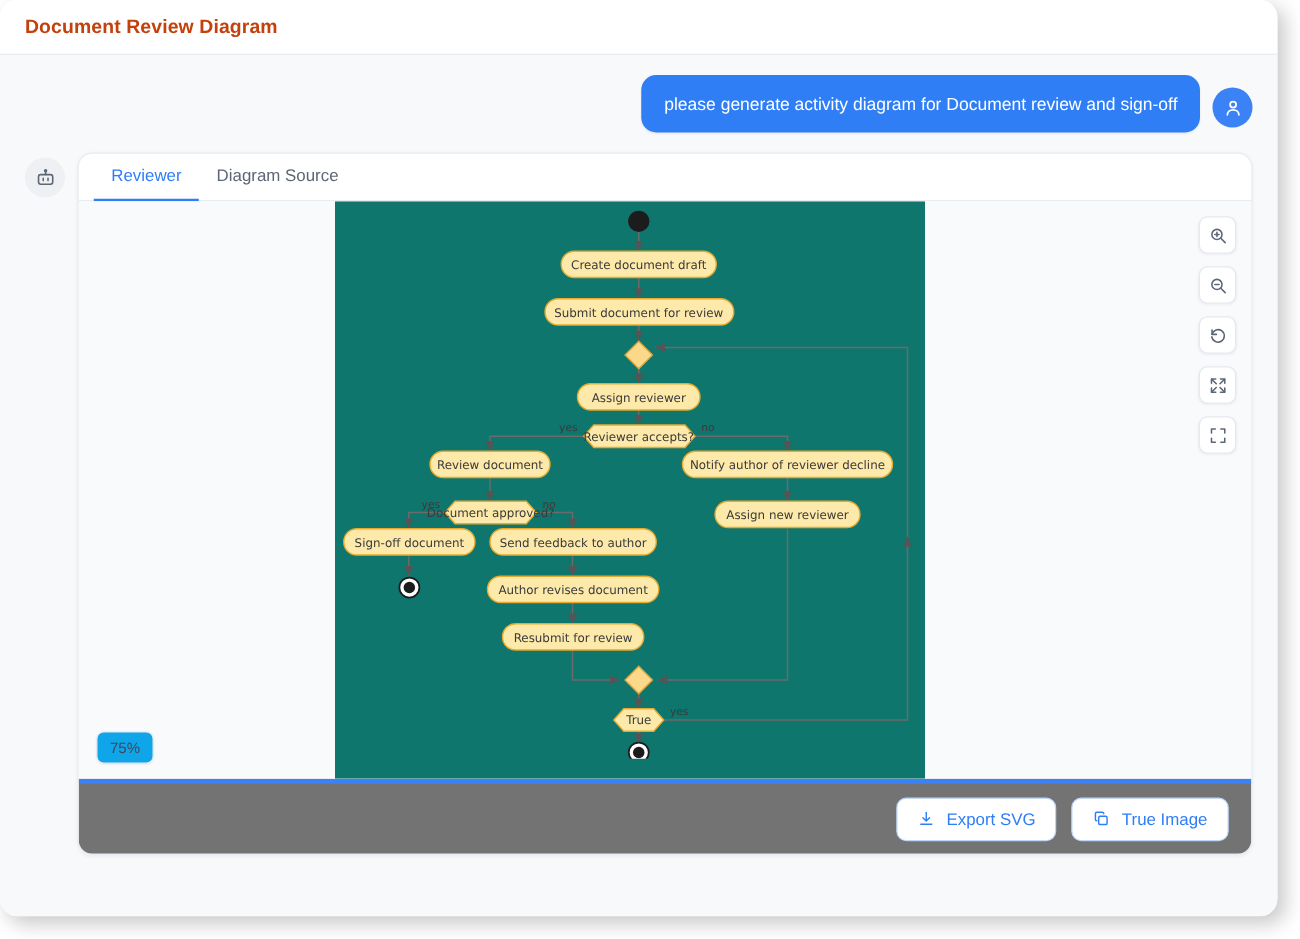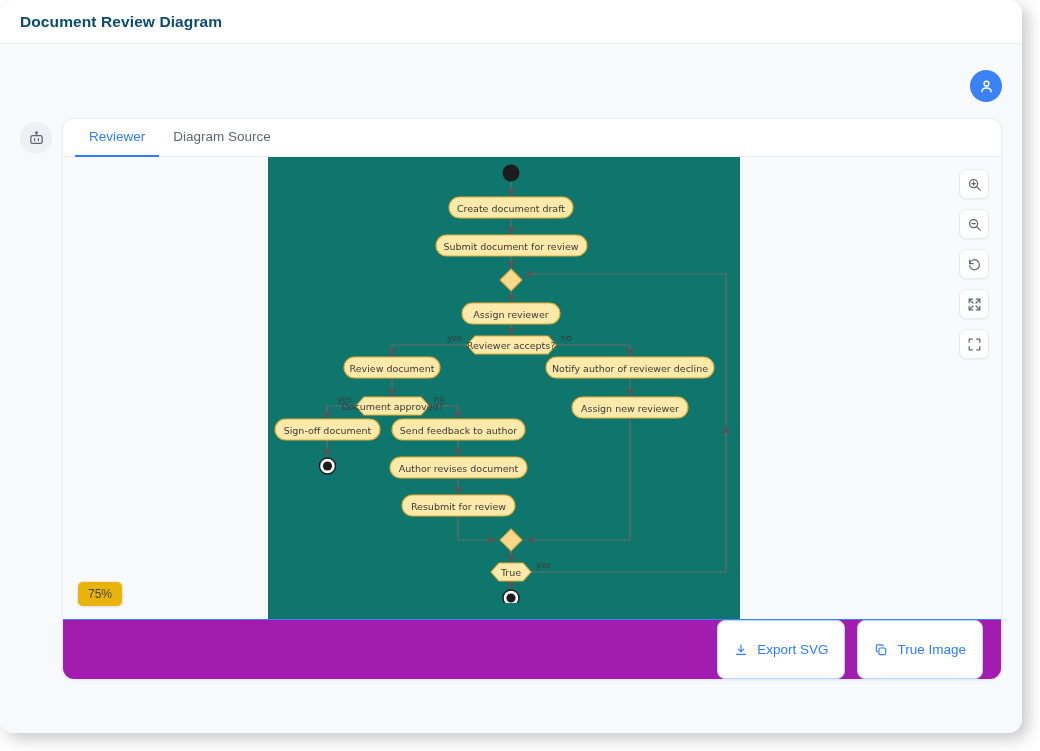--- a/index.html
+++ b/index.html
@@ -30,21 +30,21 @@
     flex: 0 0 44px;
     background: #ffffff;
     border-bottom: 1px solid #e9ecf1;
     display: flex;
     align-items: center;
     padding: 0 20px;
   }
   .window-title {
     font-size: 15.5px;
     font-weight: 700;
-    color: #0c4a6e;
+    color: #c2410c;
     letter-spacing: .1px;
   }
 
   
   .window-body {
     flex: 1 1 auto;
     background: #f7f9fb;
     padding: 16px 20px 0 20px;
     overflow: hidden;
     position: relative;
@@ -158,39 +158,40 @@
     border-radius: 7px;
     display: flex; align-items: center; justify-content: center;
     cursor: pointer;
     box-shadow: 0 1px 2px rgba(16,24,40,0.05);
     color: #5d6675;
   }
 
   .zoom-badge {
     position: absolute;
     left: 14px; bottom: 12px;
-    background: #eab308;
+    background: #0ea5e9;
     border: 1px solid #e6e9ee;
     border-radius: 6px;
     padding: 5px 10px;
     font-size: 12px;
     color: #3f4756;
     box-shadow: 0 1px 2px rgba(16,24,40,0.05);
     z-index: 5;
   }
 
   
   .card-footer {
     flex: 0 0 60px;
     display: flex;
     justify-content: flex-end;
+    align-items: center;
     gap: 12px;
     padding: 0 18px;
-    background: #a21caf;
-    border-top: 1px solid #3b82f6;
+    background: #737373;
+    border-top: 4px solid #3b82f6;
   }
   .action-btn {
     display: inline-flex;
     align-items: center;
     gap: 9px;
     background: #ffffff;
     border: 1px solid #bcd6fb;
     color: #2f7ef6;
     border-radius: 8px;
     padding: 9px 16px;
@@ -203,20 +204,21 @@
 
 <div class="app-window">
 
   <div class="window-header">
     <div class="window-title">Document Review Diagram</div>
   </div>
 
   <div class="window-body">
 
     <div class="msg-row-user">
+      <div class="bubble-user">please generate activity diagram for Document review and sign-off</div>
       <div class="avatar-user">
         <svg width="17" height="17" viewBox="0 0 24 24" fill="none" stroke="#ffffff" stroke-width="2" stroke-linecap="round" stroke-linejoin="round">
           <circle cx="12" cy="8" r="3.4"></circle>
           <path d="M5.5 19.5c0-3.4 2.9-5.5 6.5-5.5s6.5 2.1 6.5 5.5"></path>
         </svg>
       </div>
     </div>
 
     <div class="msg-row-bot">
       <div class="avatar-bot">

